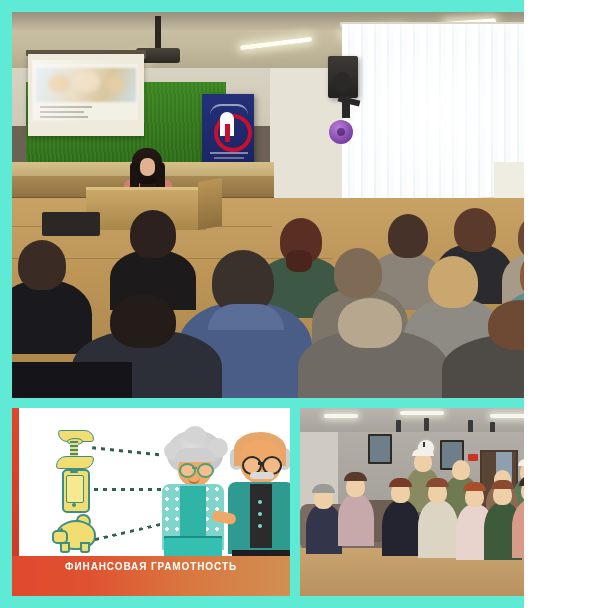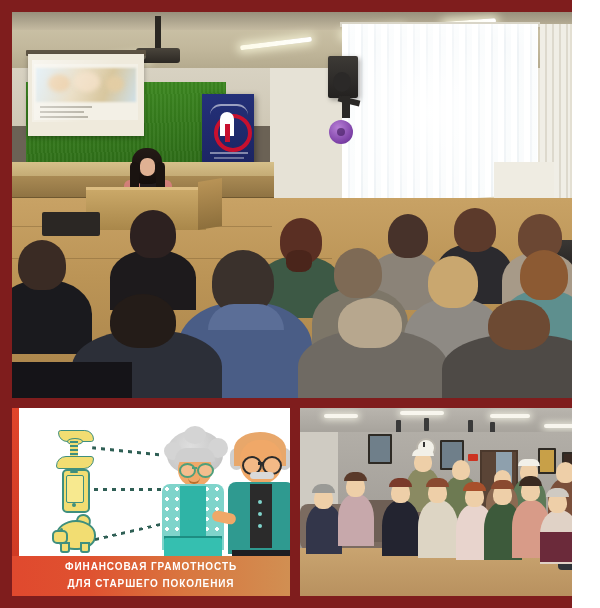--- a/index.html
+++ b/index.html
@@ -1,18 +1,18 @@
 <!DOCTYPE html>
 <html><head>
 <meta charset="utf-8">
 <style>
   html,body{margin:0;padding:0;background:#ffffff;}
   body{width:600px;height:608px;overflow:hidden;font-family:"Liberation Sans",sans-serif;}
 
-  #collage{position:relative;width:572px;height:608px;background:#7f1d1d;overflow:hidden;}
+  #collage{position:relative;width:524px;height:608px;background:#5eead4;overflow:hidden;}
 
   
   .panel{position:absolute;overflow:hidden;}
   #top-panel{left:12px;top:12px;width:576px;height:386px;background:#6b6255;}
 
   .ph{position:absolute;}
 
   
   #ceiling{left:0;top:0;width:100%;height:60px;
      background:linear-gradient(180deg,#cfc6ab 0%,#c2b89c 60%,#b2a88c 100%);}
@@ -425,21 +425,20 @@
     <div class="m-btn" style="left:246px;top:104px;"></div>
     <div class="m-btn" style="left:246px;top:116px;"></div>
     <div class="ph" id="m-pants"></div>
     <div class="ph" id="m-split"></div>
 
     <div class="ph" id="m-arm"></div>
 
     <div class="ph" id="poster-grad"></div>
     <div id="poster-txt">
       <div>ФИНАНСОВАЯ ГРАМОТНОСТЬ</div>
-      <div>ДЛЯ СТАРШЕГО ПОКОЛЕНИЯ</div>
     </div>
   </div>
 
   <div class="panel" id="group-panel">
     <div class="ph" id="g-ceiling"></div>
     <div class="g-light" style="left:24px;top:6px;width:34px;"></div>
     <div class="g-light" style="left:100px;top:3px;width:44px;"></div>
     <div class="g-light" style="left:190px;top:6px;width:40px;"></div>
     <div class="g-light" style="left:244px;top:16px;width:34px;"></div>
     <div class="g-track" style="left:96px;top:12px;"></div>

